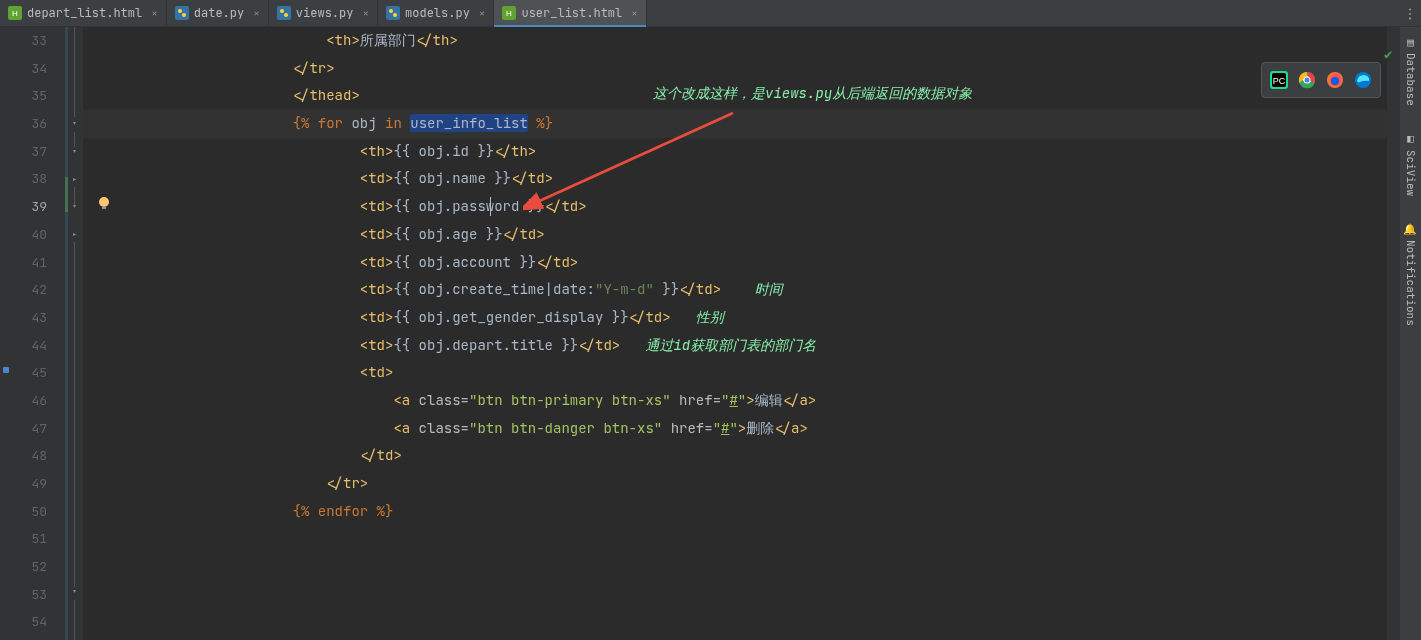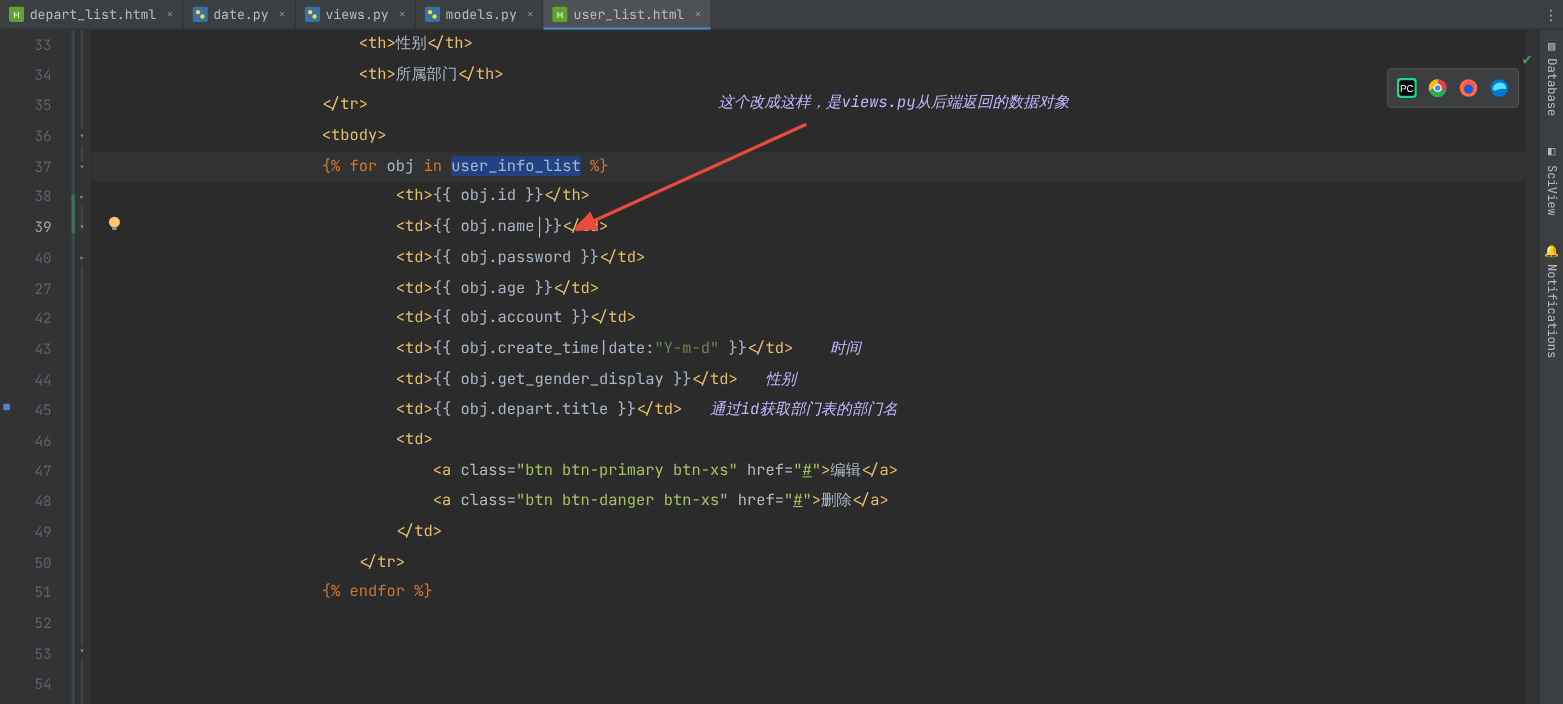--- a/index.html
+++ b/index.html
@@ -187,21 +187,21 @@
 
 
 .tag { color: #e8bf6a; }
 .attr-name { color: #bababa; }
 .attr-val { color: #a5c261; }
 .tmpl { color: #cc7832; }
 .tmpl-kw { color: #cc7832; text-align: center; }
 .var { color: #a9b7c6; }
 .txt { color: #a9b7c6; }
 .str { color: #6a8759; }
-.comment-red { color: #c4b5fd; font-style: italic; }
+.comment-red { color: #86efac; font-style: italic; }
 .highlight-ident { background: #214283; border-radius: 2px; }
 .underline { text-decoration: underline; }
 
 
 .right-bar {
   width: 22px;
   background: #3c3f41;
   flex-shrink: 0;
   display: flex;
   flex-direction: column;
@@ -343,21 +343,21 @@
 
   <div class="gutter">
     <div class="line-number">33</div>
     <div class="line-number">34</div>
     <div class="line-number">35</div>
     <div class="line-number">36</div>
     <div class="line-number">37</div>
     <div class="line-number">38</div>
     <div class="line-number active">39</div>
     <div class="line-number">40</div>
-    <div class="line-number">27</div>
+    <div class="line-number">41</div>
     <div class="line-number">42</div>
     <div class="line-number">43</div>
     <div class="line-number">44</div>
     <div class="line-number">45</div>
     <div class="line-number">46</div>
     <div class="line-number">47</div>
     <div class="line-number">48</div>
     <div class="line-number">49</div>
     <div class="line-number">50</div>
     <div class="line-number">51</div>
@@ -385,24 +385,23 @@
   </div>
 
   <span class="bulb">
     <svg width="16" height="16" viewBox="0 0 16 16">
         <circle cx="8" cy="7" r="5" fill="#ffc66d"></circle>
         <rect x="6" y="11" width="4" height="3" fill="#999"></rect>
       </svg>
   </span>
 
   <div class="editor">
-    <div class="code-line">                            <span class="tag">&lt;th&gt;</span><span class="txt">性别</span><span class="tag">&lt;/th&gt;</span></div>
     <div class="code-line">                            <span class="tag">&lt;th&gt;</span><span class="txt">所属部门</span><span class="tag">&lt;/th&gt;</span></div>
     <div class="code-line">                        <span class="tag">&lt;/tr&gt;</span></div>
-    <div class="code-line">                        <span class="tag">&lt;tbody&gt;</span></div>
+    <div class="code-line">                        <span class="tag">&lt;/thead&gt;</span></div>
     <div class="code-line highlighted">                        <span class="tmpl">{% </span><span class="tmpl-kw">for</span> <span class="var">obj</span> <span class="tmpl-kw">in</span> <span class="var highlight-ident">user_info_list</span><span class="tmpl"> %}</span></div>
     <div class="code-line">                                <span class="tag">&lt;th&gt;</span><span class="txt">{{ obj.id }}</span><span class="tag">&lt;/th&gt;</span></div>
     <div class="code-line">                                <span class="tag">&lt;td&gt;</span><span class="txt">{{ obj.name }}</span><span class="tag">&lt;/td&gt;</span></div>
     <div class="code-line">                                <span class="tag">&lt;td&gt;</span><span class="txt">{{ obj.password }}</span><span class="tag">&lt;/td&gt;</span></div>
     <div class="code-line">                                <span class="tag">&lt;td&gt;</span><span class="txt">{{ obj.age }}</span><span class="tag">&lt;/td&gt;</span></div>
     <div class="code-line">                                <span class="tag">&lt;td&gt;</span><span class="txt">{{ obj.account }}</span><span class="tag">&lt;/td&gt;</span></div>
     <div class="code-line">                                <span class="tag">&lt;td&gt;</span><span class="txt">{{ obj.create_time|date:</span><span class="str">"Y-m-d"</span><span class="txt"> }}</span><span class="tag">&lt;/td&gt;</span>    <span class="comment-red">时间</span></div>
     <div class="code-line">                                <span class="tag">&lt;td&gt;</span><span class="txt">{{ obj.get_gender_display }}</span><span class="tag">&lt;/td&gt;</span>   <span class="comment-red">性别</span></div>
     <div class="code-line">                                <span class="tag">&lt;td&gt;</span><span class="txt">{{ obj.depart.title }}</span><span class="tag">&lt;/td&gt;</span>   <span class="comment-red">通过id获取部门表的部门名</span></div>
     <div class="code-line">                                <span class="tag">&lt;td&gt;</span></div>

